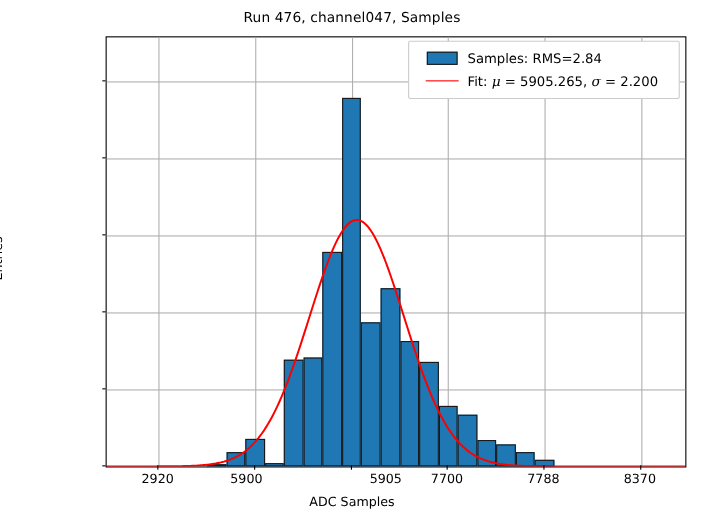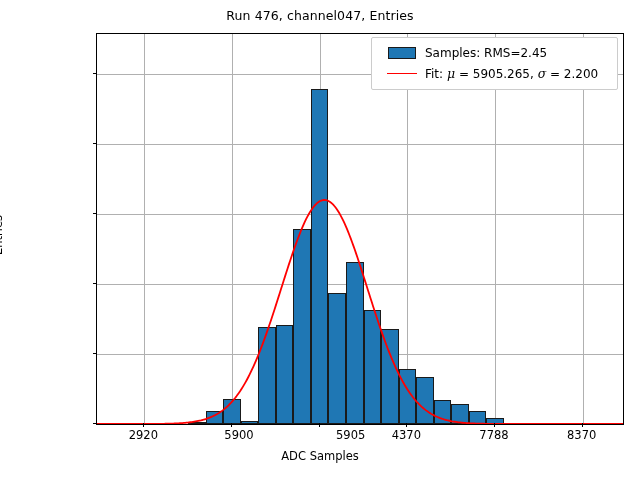--- a/index.html
+++ b/index.html
@@ -155,21 +155,21 @@
     font-family: "DejaVu Serif", serif;
     font-style: italic;
     font-size: 12.5px;
   }
 </style>
 </head>
 <body>
 
 <div id="figure">
 
-  <div id="chart-title">Run 476, channel047, Entries</div>
+  <div id="chart-title">Run 476, channel047, Samples</div>
 
   <div id="plot-area">
     <div id="grid-layer">
         <div class="gridline-h" style="top: 319.982px;"></div>
         <div class="gridline-h" style="top: 249.964px;"></div>
         <div class="gridline-h" style="top: 179.946px;"></div>
         <div class="gridline-h" style="top: 109.928px;"></div>
         <div class="gridline-h" style="top: 39.9102px;"></div>
         <div class="gridline-v" style="left: 47.34px;"></div>
         <div class="gridline-v" style="left: 135.007px;"></div>
@@ -207,41 +207,41 @@
       <div class="ytick-mark" style="top: 423px;"></div>
       <div class="ytick-mark" style="top: 352.982px;"></div>
       <div class="ytick-mark" style="top: 282.964px;"></div>
       <div class="ytick-mark" style="top: 212.946px;"></div>
       <div class="ytick-mark" style="top: 142.928px;"></div>
       <div class="ytick-mark" style="top: 72.9102px;"></div>
     </div>
   <div id="xtick-labels">
       <div class="xtick-label" style="left: 143.34px;">2920</div>
       <div class="xtick-mark" style="left: 143.34px;"></div>
-      <div class="xtick-label" style="left: 239px;">5900</div>
+      <div class="xtick-label" style="left: 224px;">5900</div>
       <div class="xtick-mark" style="left: 231.007px;"></div>
       <div class="xtick-label" style="left: 318.673px; margin-left: 32px;">5905</div>
       <div class="xtick-mark" style="left: 318.673px;"></div>
-      <div class="xtick-label" style="left: 406.34px;">4370</div>
+      <div class="xtick-label" style="left: 406.34px;">7700</div>
       <div class="xtick-mark" style="left: 406.34px;"></div>
       <div class="xtick-label" style="left: 494.007px;">7788</div>
       <div class="xtick-mark" style="left: 494.007px;"></div>
       <div class="xtick-label" style="left: 581.673px;">8370</div>
       <div class="xtick-mark" style="left: 581.673px;"></div>
     </div>
 
   <div id="xaxis-label">ADC Samples</div>
   <div id="yaxis-label">Entries</div>
 
   <div id="legend">
     <div class="legend-row">
       <span class="legend-swatch-wrap">
         <span class="legend-patch"></span>
       </span>
-      <span class="legend-text">Samples: RMS=2.45</span>
+      <span class="legend-text">Samples: RMS=2.84</span>
     </div>
     <div class="legend-row">
       <span class="legend-swatch-wrap">
         <span class="legend-line"></span>
       </span>
       <span class="legend-text"><span>Fit: </span><span class="mathvar">μ</span><span> = 5905.265, </span><span class="mathvar">σ</span><span> = 2.200</span></span>
     </div>
   </div>
 
 </div>

